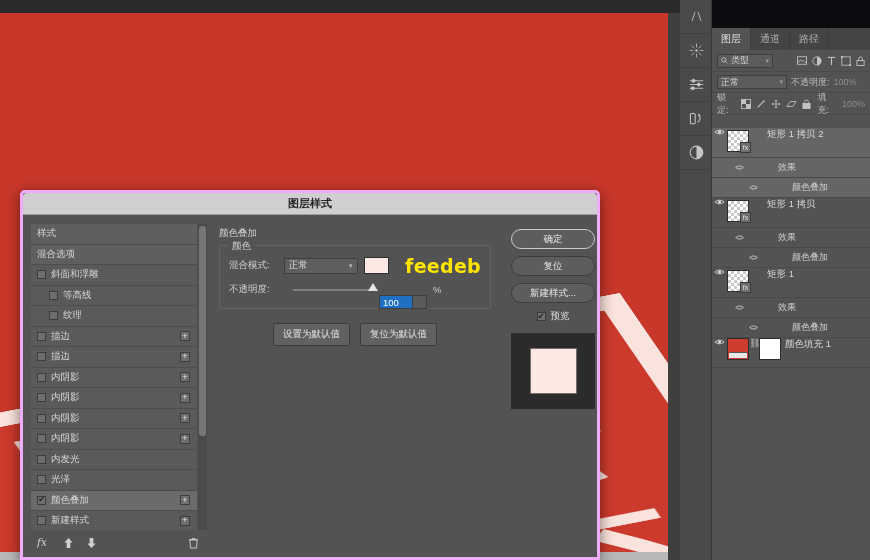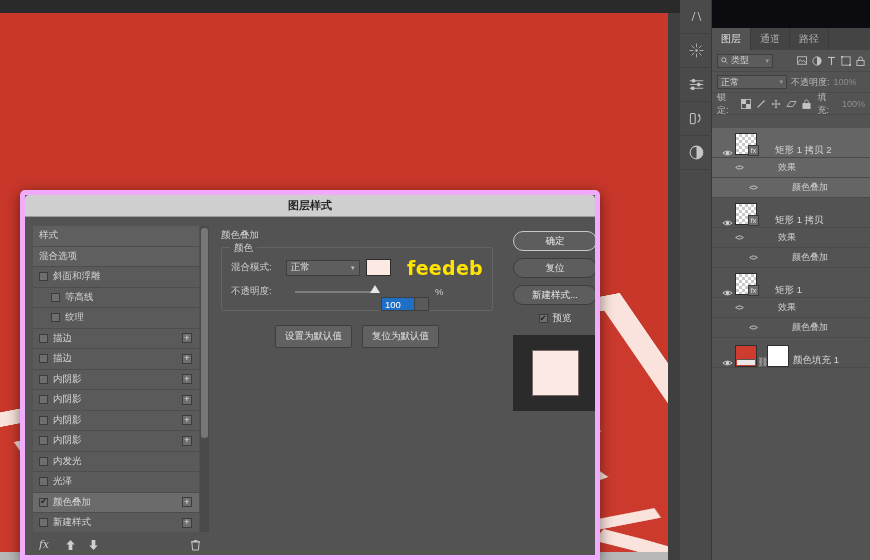--- a/index.html
+++ b/index.html
@@ -112,22 +112,22 @@
     padding: 0 3px; font-size: 9px; color: #d3d3d3;
   }
   .mini-select .cv { margin-left: auto; font-size: 7px; color: #9a9a9a; }
   .type-icons { display: flex; gap: 5px; align-items: center; margin-left: auto; color: #c4c4c4; }
   .val-dim { color: #8e8e8e; }
   .lock-icons { display: flex; gap: 5px; align-items: center; color: #c4c4c4; }
 
   
   #layers-list { position: absolute; left: 0; top: 128px; width: 158px; }
   .layer-row {
-    display: flex; align-items: flex-end; height: 30px;
-    border-bottom: 1px solid #4a4a4a; padding-left: 8px;
+    display: flex; align-items: flex-start; height: 30px;
+    border-bottom: 1px solid #4a4a4a; padding-left: 0;
   }
   .layer-row.selected { background: #656565; }
   .eye { width: 15px; display: flex; align-items: center; justify-content: center; }
   .thumb-group { position: relative; width: 36px; height: 26px; display: flex; align-items: center; }
   .thumb {
     width: 22px; height: 22px; border: 1px solid #2e2e2e;
     background: #d8d8d8;
   }
   .thumb.checker {
     background-image:
@@ -156,21 +156,21 @@
     font-size: 9px; color: #cfcfcf; gap: 32px;
   }
   .sub-row.selected { background: #656565; }
   .sub-row .eye-s { width: 14px; display: flex; justify-content: center; align-items: center; }
 
   
   #dialog {
     position: absolute; left: 20px; top: 190px;
     width: 580px; height: 370px;
     background: #535353;
-    border: 5px solid #f0abfc;
+    border: 3px solid #f0abfc;
     border-radius: 5px 5px 0 0;
     box-shadow: 0 3px 14px rgba(0,0,0,.5);
     overflow: hidden;
   }
   #dialog-title {
     height: 22px; background: #cfcfcf;
     border-bottom: 1px solid #9d9d9d;
     border-radius: 4px 4px 0 0;
     display: flex; align-items: center; justify-content: center;
     font-size: 11px; font-weight: bold; color: #262626;

